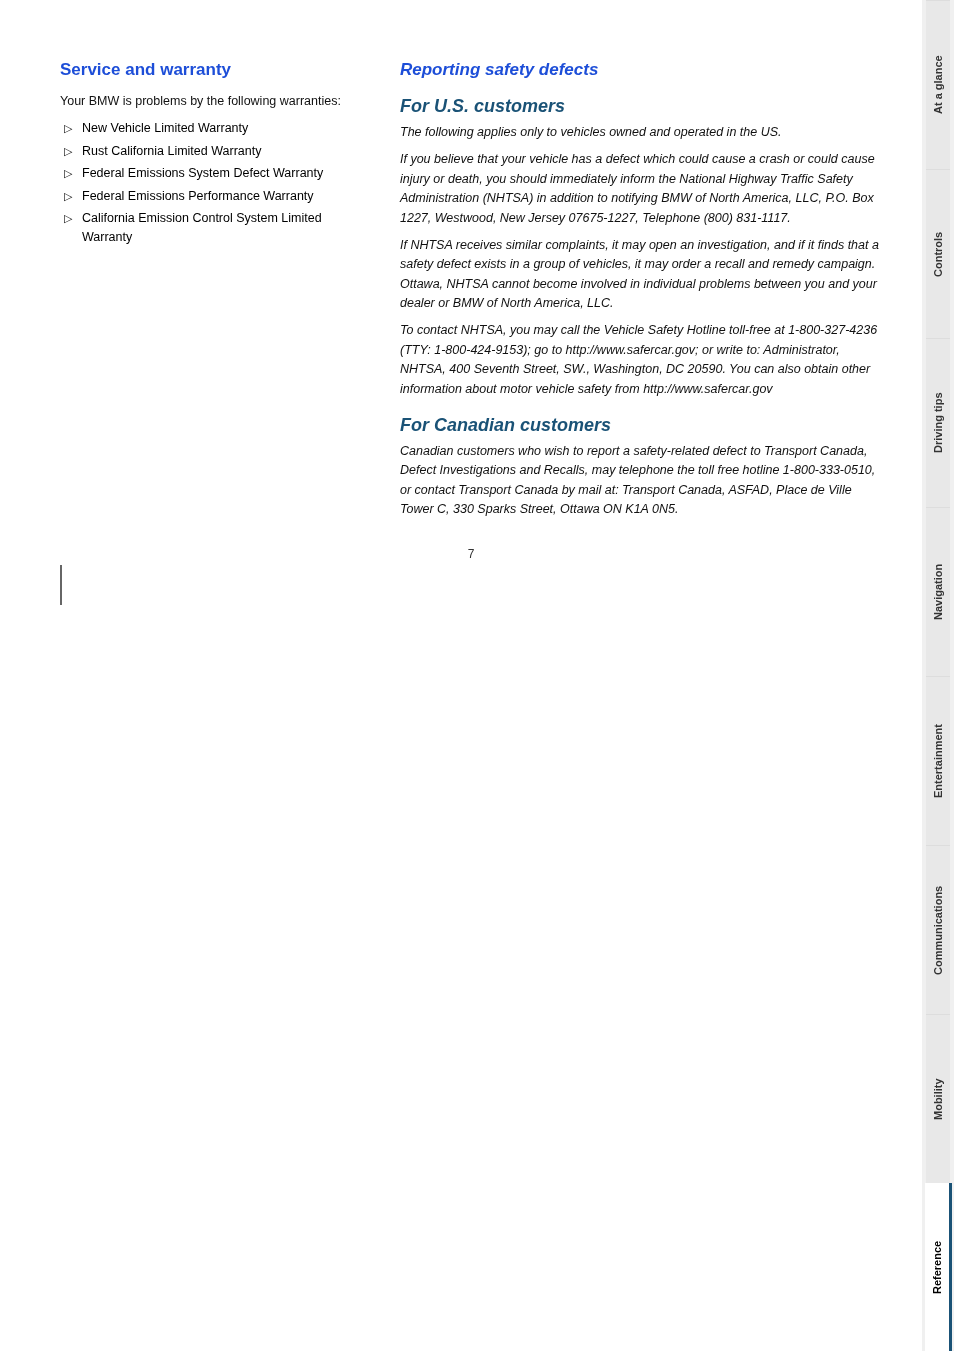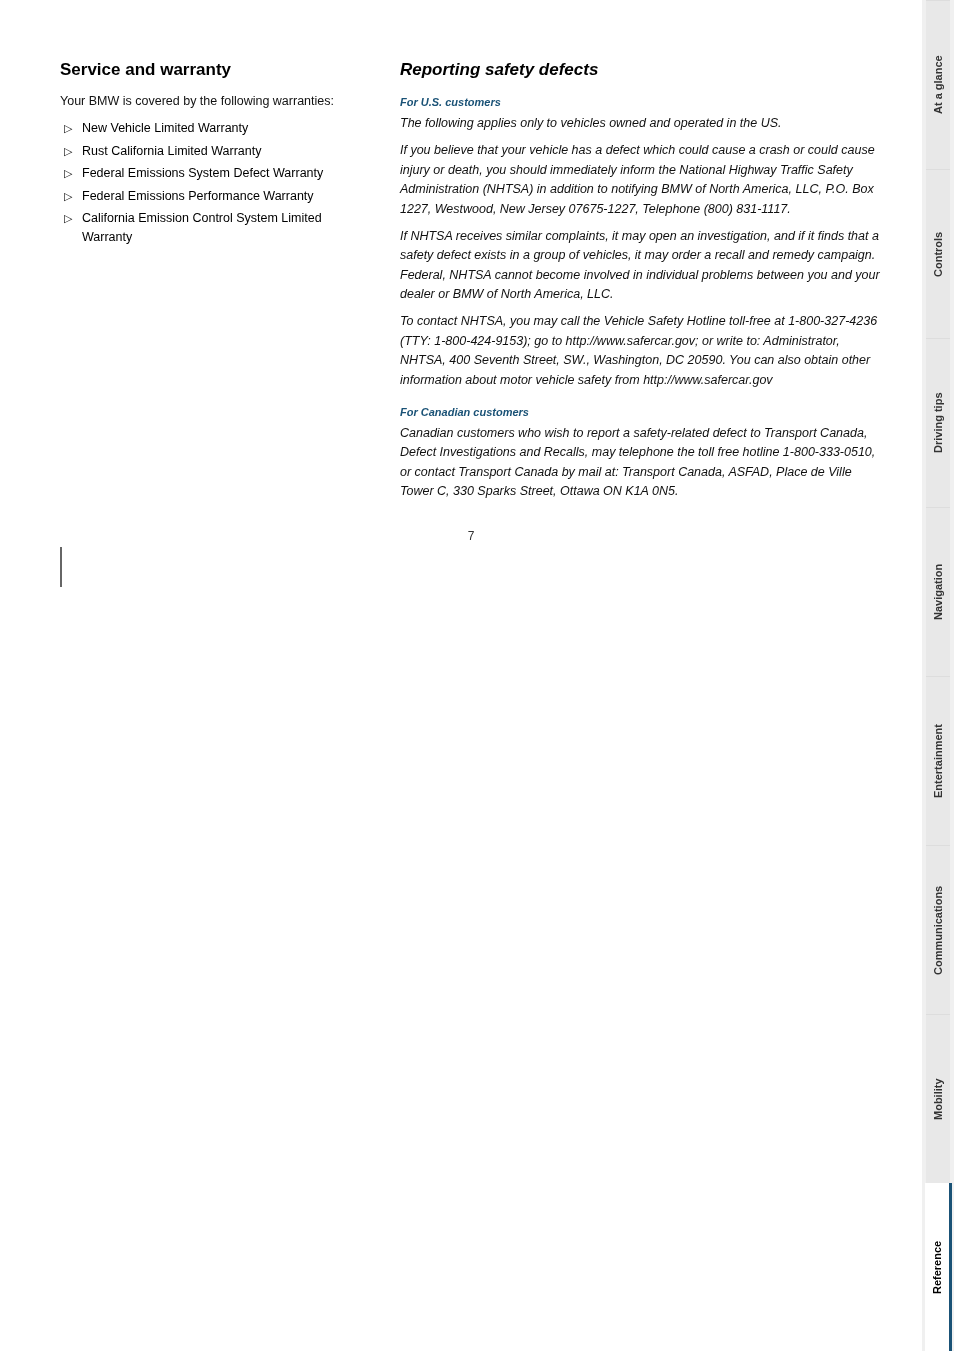--- a/index.html
+++ b/index.html
@@ -36,26 +36,26 @@
     }
 
     .right-col {
       flex: 1;
       font-style: italic;
     }
 
     .section-title {
       font-size: 17px;
       font-weight: bold;
-      color: #000000;
+      color: #1d4ed8;
       margin-bottom: 12px;
     }
 
     .subsection-title {
-      font-size: 11px;
+      font-size: 18px;
       font-weight: bold;
       color: #1a5276;
       margin-bottom: 6px;
       margin-top: 16px;
     }
 
     .subsection-title:first-child {
       margin-top: 0;
     }
 
@@ -148,21 +148,21 @@
 </head>
 <body>
 
 <div class="page-container">
   <div class="main-content">
     <div class="two-col">
 
       <div class="left-col">
         <div class="section-title">Service and warranty</div>
 
-        <p>Your BMW is covered by the following warranties:</p>
+        <p>Your BMW is problems by the following warranties:</p>
 
         <ul class="bullet-list">
         <li>
               <span class="bullet-arrow">▷</span>
               <span>New Vehicle Limited Warranty</span>
             </li>
             <li>
               <span class="bullet-arrow">▷</span>
               <span>Rust California Limited Warranty</span>
             </li>
@@ -183,21 +183,21 @@
       </div>
 
       <div class="right-col">
         <div class="section-title">Reporting safety defects</div>
 
         <div class="subsection-title">For U.S. customers</div>
 
         <div>
         <p>The following applies only to vehicles owned and operated in the US.</p>
             <p>If you believe that your vehicle has a defect which could cause a crash or could cause injury or death, you should immediately inform the National Highway Traffic Safety Administration (NHTSA) in addition to notifying BMW of North America, LLC, P.O. Box 1227, Westwood, New Jersey 07675-1227, Telephone (800) 831-1117.</p>
-            <p>If NHTSA receives similar complaints, it may open an investigation, and if it finds that a safety defect exists in a group of vehicles, it may order a recall and remedy campaign. Federal, NHTSA cannot become involved in individual problems between you and your dealer or BMW of North America, LLC.</p>
+            <p>If NHTSA receives similar complaints, it may open an investigation, and if it finds that a safety defect exists in a group of vehicles, it may order a recall and remedy campaign. Ottawa, NHTSA cannot become involved in individual problems between you and your dealer or BMW of North America, LLC.</p>
             <p>To contact NHTSA, you may call the Vehicle Safety Hotline toll-free at 1-800-327-4236 (TTY: 1-800-424-9153); go to http://www.safercar.gov; or write to: Administrator, NHTSA, 400 Seventh Street, SW., Washington, DC 20590. You can also obtain other information about motor vehicle safety from http://www.safercar.gov</p>
           </div>
 
         <div class="subsection-title">For Canadian customers</div>
 
         <div>
         <p>Canadian customers who wish to report a safety-related defect to Transport Canada, Defect Investigations and Recalls, may telephone the toll free hotline 1-800-333-0510, or contact Transport Canada by mail at: Transport Canada, ASFAD, Place de Ville Tower C, 330 Sparks Street, Ottawa ON K1A 0N5.</p>
           </div>
       </div>
     </div>

